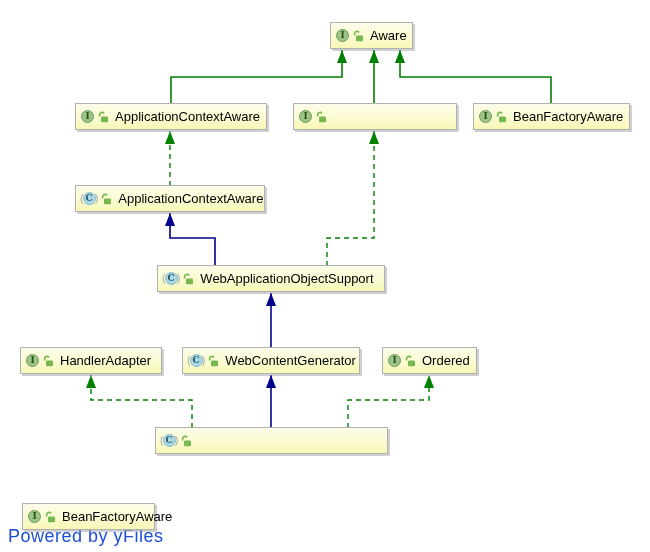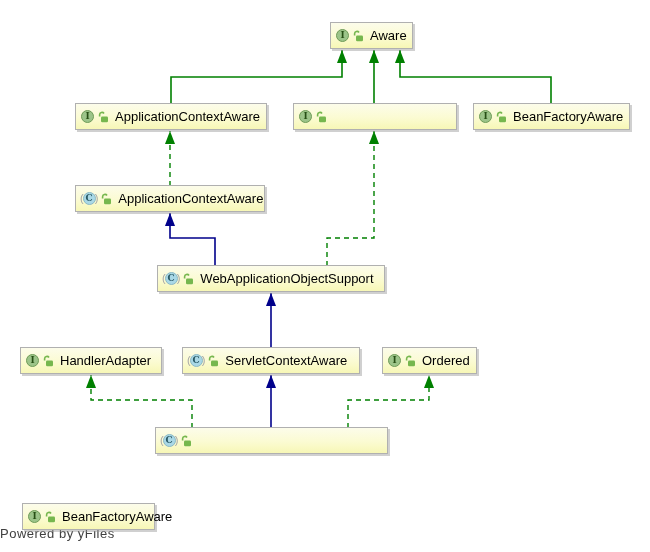--- a/index.html
+++ b/index.html
@@ -26,22 +26,22 @@
     width:13px;height:13px;border-radius:50%;
     display:flex;align-items:center;justify-content:center;
     font-family:"DejaVu Serif",serif;font-weight:bold;font-size:9px;line-height:1;
   }
   .kind.interface{background:#9cc489;border:1px solid #6f9c58;color:#274f15;}
   .kind.class{background:#a9d8e6;border:1px solid #8bb9c6;color:#2a5a66;}
   .paren{color:#a6a6a6;font-size:11px;line-height:1;flex:none;margin:0 -1px;}
   .lock{flex:none;margin-left:4px;}
   .label{margin-left:6px;}
   #watermark{
-    position:absolute;left:0;top:526px;z-index:0;
-    font-size:13px;color:#404040;letter-spacing:0.5px;
+    position:absolute;left:8px;top:526px;z-index:0;
+    font-size:18px;color:#1d4ed8;letter-spacing:0.5px;
   }
 </style>
 </head>
 <body>
 
 <div id="canvas">
   <svg id="edges" width="650" height="552">
       <polyline points="171,104 171,77 342,77 342,50" fill="none" stroke="#008000" stroke-width="1.6"></polyline>
       <polygon points="342,50 337,63 347,63" fill="#008000"></polygon>
       <polyline points="374,104 374,50" fill="none" stroke="#008000" stroke-width="1.6"></polyline>
@@ -124,21 +124,21 @@
         <span class="label">HandlerAdapter</span>
       </div>
       <div class="node" style="left: 182px; top: 347px; width: 178px; height: 27px;">
         <span class="paren">(</span>
         <span class="kind class">C</span>
         <span class="paren">)</span>
         <svg width="11" height="12" viewBox="0 0 11 12" class="lock">
           <path d="M1.6,5.5 L1.6,3.8 A2.4,2.4 0 0 1 6.0,2.5" fill="none" stroke="#76b74e" stroke-width="1.6"></path>
           <rect x="3" y="5.5" width="7" height="5.8" rx="1.2" fill="#76b74e"></rect>
         </svg>
-        <span class="label">ServletContextAware</span>
+        <span class="label">WebContentGenerator</span>
       </div>
       <div class="node" style="left: 382px; top: 347px; width: 95px; height: 27px;">
         <span class="kind interface">I</span>
         <svg width="11" height="12" viewBox="0 0 11 12" class="lock">
           <path d="M1.6,5.5 L1.6,3.8 A2.4,2.4 0 0 1 6.0,2.5" fill="none" stroke="#76b74e" stroke-width="1.6"></path>
           <rect x="3" y="5.5" width="7" height="5.8" rx="1.2" fill="#76b74e"></rect>
         </svg>
         <span class="label">Ordered</span>
       </div>
       <div class="node" style="left: 155px; top: 427px; width: 233px; height: 27px;">

